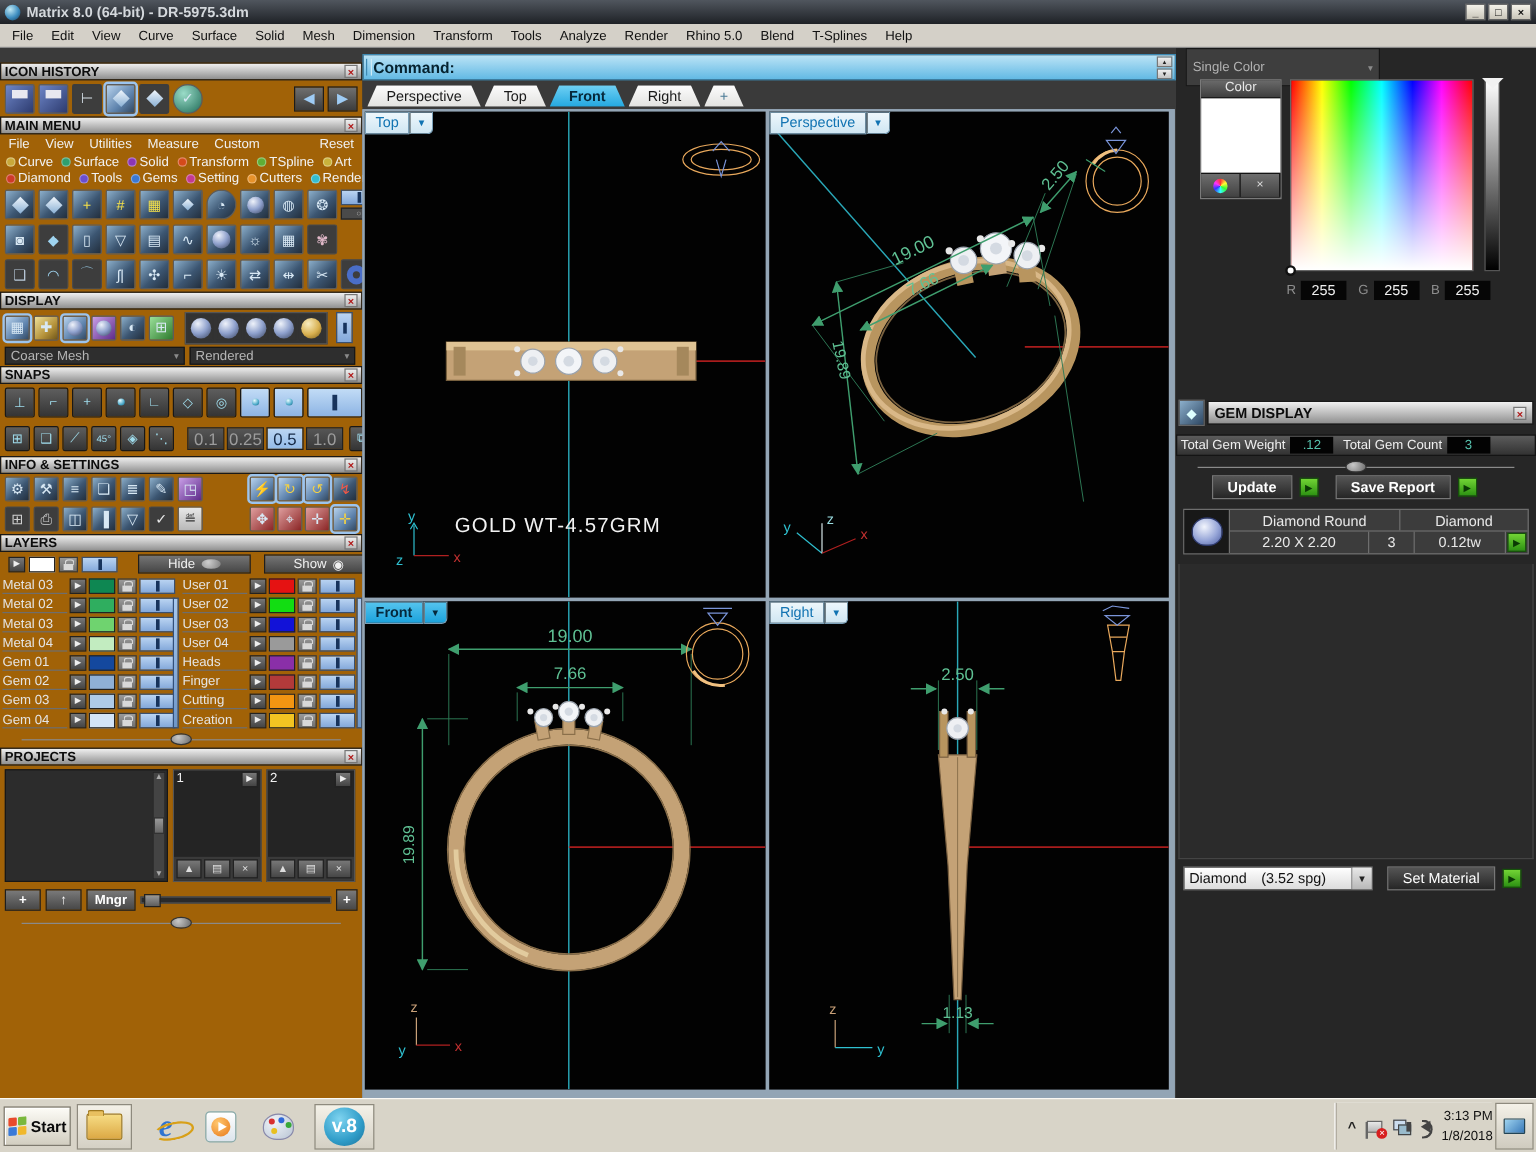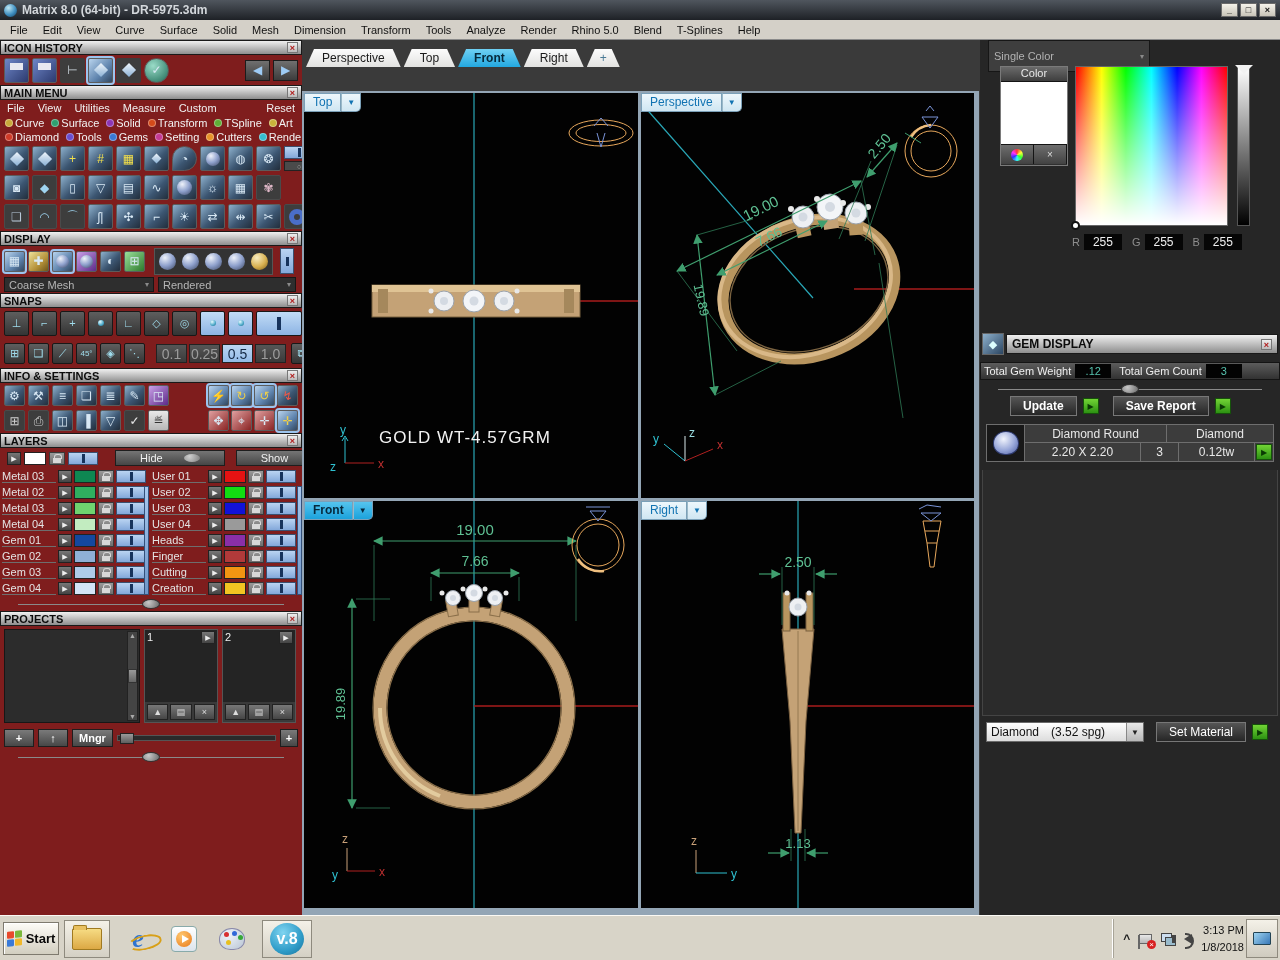--- a/index.html
+++ b/index.html
@@ -6,21 +6,21 @@
 html,body{width:1280px;height:960px;overflow:hidden;background:#3a3a3a;font-family:"Liberation Sans",sans-serif}
 
 .titlebar{height:20px;background:linear-gradient(#50565e,#1e2126);color:#d4d8dc;display:flex;align-items:center;gap:5px;padding:0 4px;font-size:12px;font-weight:bold}
 .appico{width:13px;height:13px;border-radius:50%;background:radial-gradient(circle at 35% 30%,#bfe8f4,#3e8ec0 55%,#143a58)}
 .winbtns{margin-left:auto;display:flex;gap:2px}
 .wbtn{width:17px;height:14px;background:linear-gradient(#f4f2ea,#c8c4b8);border:1px solid #6a6a6a;color:#111;font-size:9px;line-height:12px;text-align:center;font-weight:bold}
 .menubar{height:20px;background:#d4d0c8;border-bottom:1px solid #8a8a8a;display:flex;align-items:center;gap:15px;padding:0 10px;font-size:11px;color:#111}
 .menubar span{cursor:default}
 
 .workspace{position:absolute;top:40px;left:0;width:1280px;height:875px}
-.leftpanel{position:absolute;left:0;top:0;width:302px;height:875px;background:#7f1d1d;color:#ddd;font-size:11px}
+.leftpanel{position:absolute;left:0;top:12px;width:302px;height:875px;background:#a16207;color:#ddd;font-size:11px}
 .hdr{height:15px;background:linear-gradient(#f0f0f0,#8e8e8e);border:1px solid #191919;color:#0c0c0c;font-weight:bold;display:flex;align-items:center;justify-content:space-between;padding:0 3px;font-size:11px}
 .hx{color:#b01818;background:linear-gradient(#eee,#bbb);border:1px solid #777;width:11px;height:11px;line-height:10px;text-align:center;font-size:9px;font-weight:bold}
 .icorow{display:flex;align-items:center;gap:3px;padding:2px 4px}
 .ico{width:25px;height:25px;background:linear-gradient(135deg,#8db0cc,#3c5672 55%,#222e3c);border:1px solid #5c5c5c;border-radius:2px;display:flex;align-items:center;justify-content:center;color:#d8e8f4;font-size:12px;flex:none}
 .ico.sm{width:21px;height:21px}
 .ico.gold{background:linear-gradient(135deg,#efe19a,#b5923a 60%,#6e5518)}
 .ico.grn{background:linear-gradient(135deg,#9ae09a,#2d7a2d)}
 .ico.pur{background:linear-gradient(135deg,#caa0e8,#5c2a88)}
 .ico.red{background:linear-gradient(135deg,#e0a0a0,#8a2424)}
 .ico.act{outline:2px solid #9cc4ee;background:linear-gradient(135deg,#b9d4ee,#5d82ac 60%,#32475f)}
@@ -46,21 +46,21 @@
 .lname{width:54px;color:#e4e4e4;border-bottom:1px solid #6e6e6e;font-size:11px;white-space:nowrap;overflow:hidden}
 .pb{width:14px;height:13px;background:linear-gradient(#777,#444);border:1px solid #222;color:#eee;font-size:7px;text-align:center;line-height:12px;flex:none}
 .sw{width:22px;height:13px;border:1px solid #222;flex:none}
 .lk{width:16px;height:13px;background:linear-gradient(#9a9a9a,#6e6e6e);border:1px solid #3a3a3a;position:relative;flex:none}
 .lk::before{content:"";position:absolute;left:4px;top:1px;width:6px;height:4px;border:1px solid #d8d8d8;border-bottom:none;border-radius:3px 3px 0 0}
 .lk::after{content:"";position:absolute;left:3px;top:5px;width:8px;height:5px;background:#d8d8d8}
 .tg{width:30px;height:13px;background:linear-gradient(#bad4f2,#83a8da);border:1px solid #3a5070;display:flex;align-items:center;justify-content:center;flex:none}
 .tg::after{content:"";width:3px;height:9px;background:#17335c}
 .laygrid{display:grid;grid-template-columns:150px 150px;row-gap:1px;padding:1px 2px;position:relative}
 .layrow{display:flex;align-items:center;gap:2px;height:15px}
-.hsbtn{background:linear-gradient(#757575,#464646);border:1px solid #1e1e1e;color:#f0f0f0;display:flex;align-items:center;gap:21px;height:16px;padding:0 24px;font-size:11px}
+.hsbtn{background:linear-gradient(#757575,#464646);border:1px solid #1e1e1e;color:#f0f0f0;display:flex;align-items:center;gap:5px;height:16px;padding:0 24px;font-size:11px}
 .oval{width:16px;height:8px;border-radius:50%;background:radial-gradient(circle at 35% 30%,#cfcfcf,#7c7c7c)}
 .vsb{position:absolute;width:5px;top:18px;bottom:2px;background:linear-gradient(#a8c8ee,#6e96c8);border:1px solid #33507a}
 .divider{display:flex;align-items:center;justify-content:center;height:14px;position:relative}
 .divider::before{content:"";position:absolute;left:18px;right:18px;top:50%;height:1px;background:#8a8a8a}
 .knob{width:18px;height:10px;border-radius:50%;background:radial-gradient(circle at 35% 30%,#c8c8c8,#686868);position:relative;z-index:1;border:1px solid #333}
 
 .projwrap{display:flex;gap:4px;padding:3px 4px;height:100px}
 .projlist{width:136px;background:#2c2c2c;border:1px solid #171717;position:relative}
 .plscroll{position:absolute;right:1px;top:1px;bottom:1px;width:11px;background:#444;border:1px solid #222;display:flex;flex-direction:column;justify-content:space-between;align-items:center;font-size:7px;color:#aaa}
 .slots{display:flex;gap:4px;flex:1;overflow:hidden}
@@ -647,20 +647,27 @@
           <span class="hhandle"></span>
         </span>
     <span class="pbtn" style="min-width:18px;padding:0 4px">+</span>
   </div>
   <div class="divider">
         <span class="knob"></span>
       </div>
 </div>
 
 <div class="viewarea">
+  <div class="cmdbar">
+    <span>Command:</span>
+    <span class="cmdspin">
+          <span>▲</span>
+          <span>▼</span>
+        </span>
+  </div>
   <div class="tabs">
     <span class="tab">Perspective</span>
     <span class="tab">Top</span>
     <span class="tab active">Front</span>
     <span class="tab">Right</span>
     <span class="tab add">+</span>
   </div>
   <div class="vgrid">
 
     <div class="vp">

